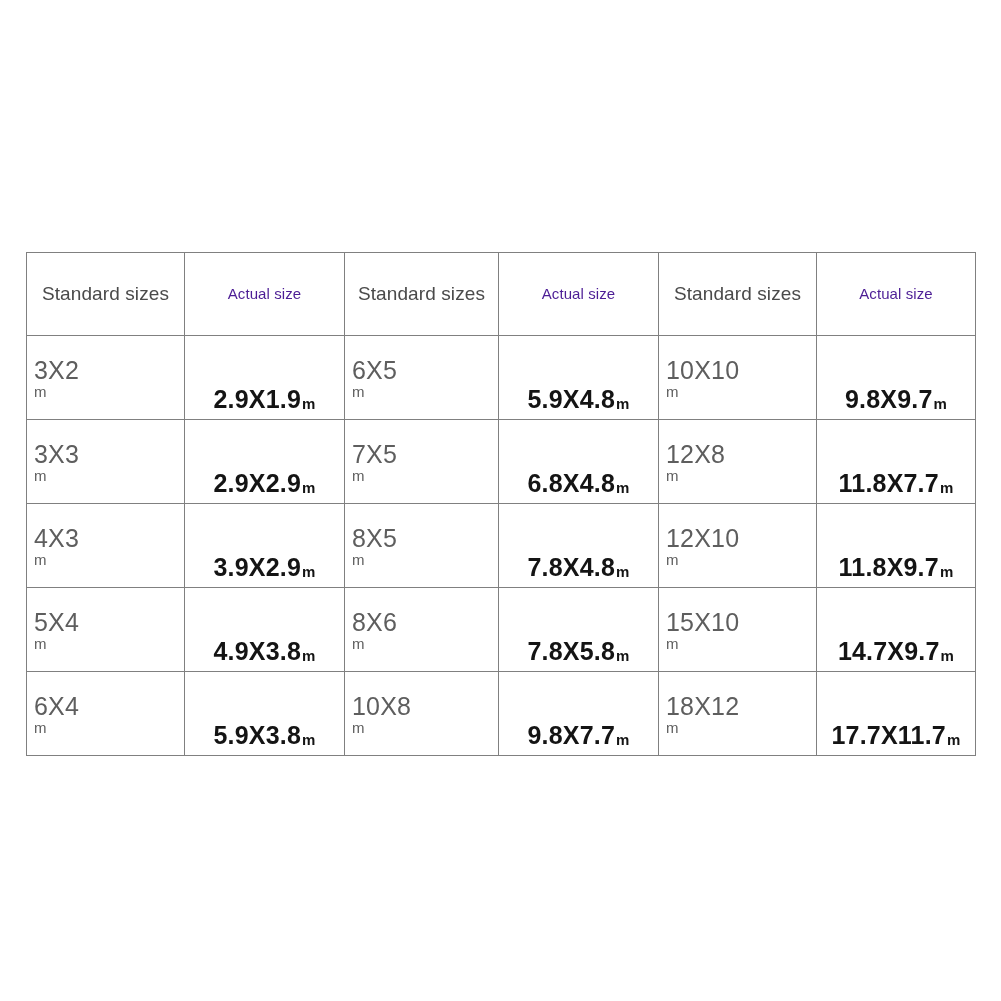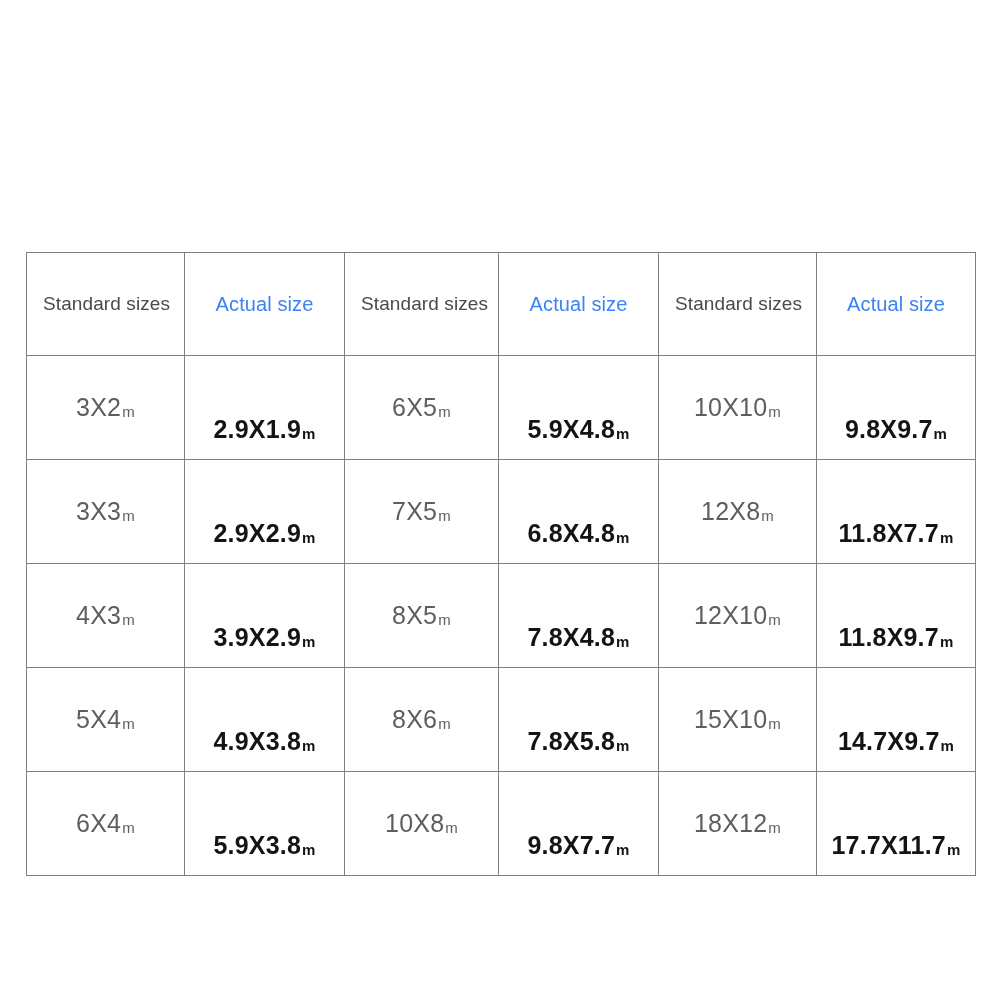--- a/index.html
+++ b/index.html
@@ -38,52 +38,53 @@
   .size-table col.c-std   { width: 158px; }
   .size-table col.c-act   { width: 160px; }
   .size-table col.c-std2  { width: 154px; }
   .size-table col.c-act2  { width: 160px; }
   .size-table col.c-std3  { width: 158px; }
   .size-table col.c-act3  { width: 159px; }
 
   .size-table th,
   .size-table td {
     border: 1px solid #808080;
-    padding: 16px;
+    padding: 6px;
     height: 71px;
     text-align: center;
     vertical-align: middle;
     background: #ffffff;
     white-space: nowrap;
   }
 
   .size-table thead th {
     height: 70px;
   }
 
   
   .hdr-std {
     font-size: 19px;
     font-weight: 400;
     color: #4a4a4a;
     letter-spacing: 0.1px;
   }
   .hdr-act {
-    font-size: 20px;
+    font-size: 15px;
     font-weight: 400;
-    color: #3b82f6;
+    color: #4c1d95;
     letter-spacing: 0.1px;
   }
 
   
   .cell-std {
     font-size: 25px;
     font-weight: 400;
     color: #5e5e5e;
     letter-spacing: 0.2px;
+    flex-direction: column;
   }
   .cell-act {
     font-size: 25px;
     font-weight: 700;
     color: #141414;
     letter-spacing: 0.2px;
     margin-top: 43px;
   }
 
   .unit {

